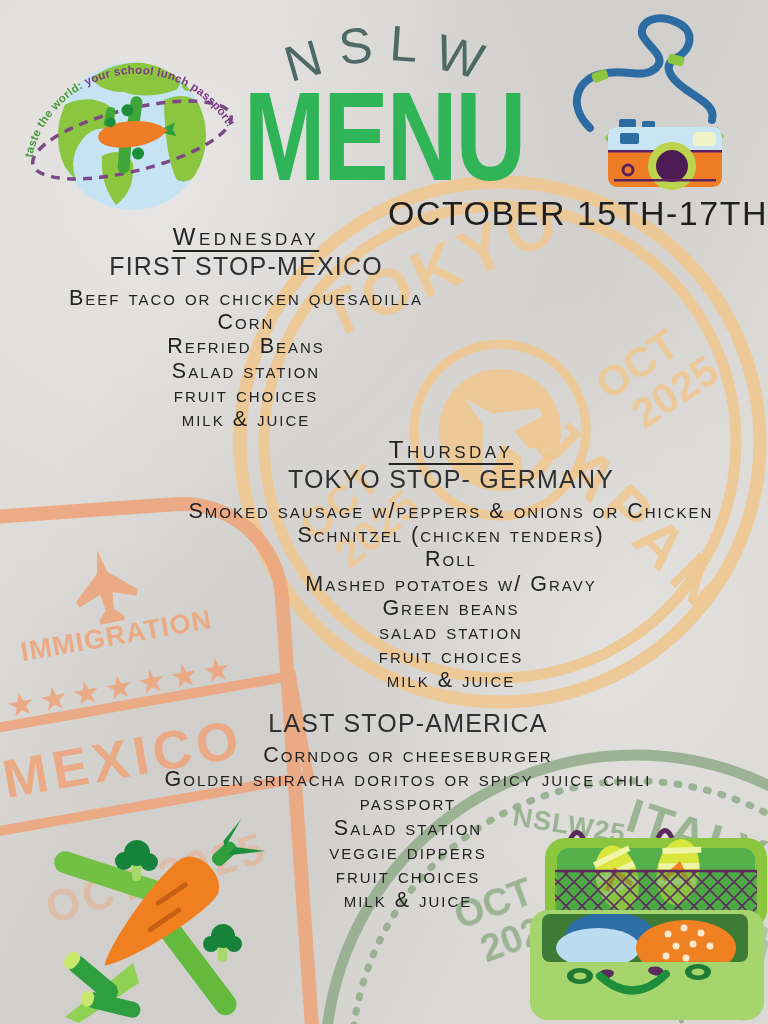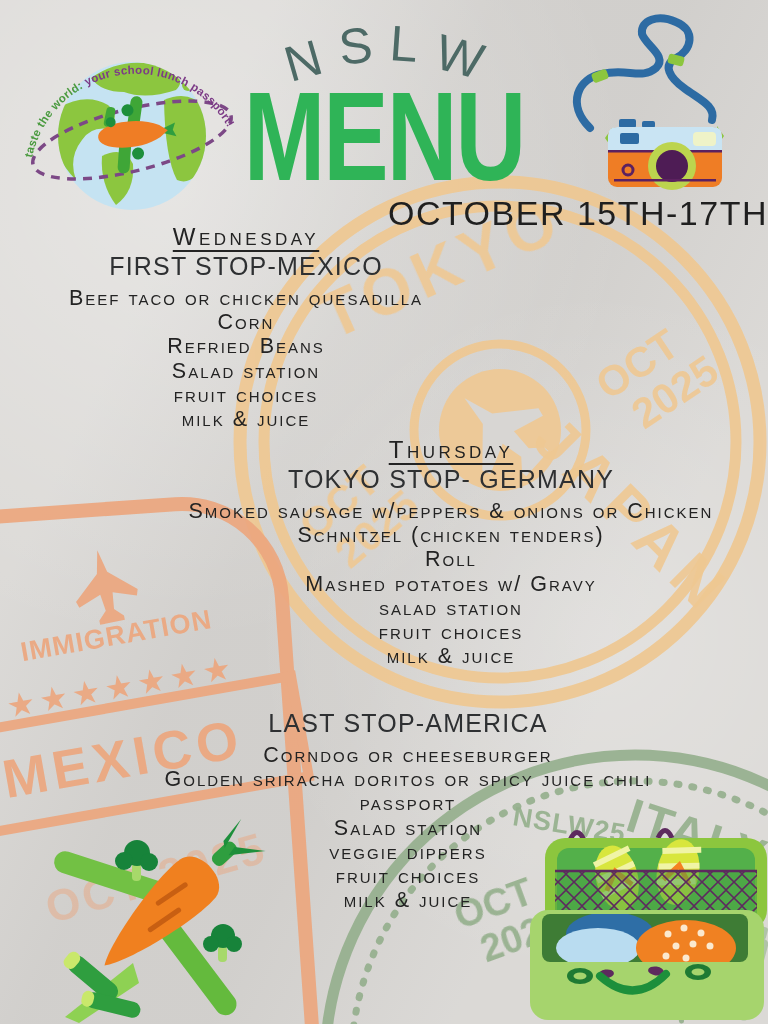--- a/index.html
+++ b/index.html
@@ -135,20 +135,21 @@
     <div class="item">milk &amp; juice</div>
   </section>
 
   <section class="day day-thu txt">
     <h2 class="day-name">Thursday</h2>
     <div class="stop">TOKYO STOP- GERMANY</div>
     <div class="item">Smoked sausage w/peppers &amp; onions or Chicken</div>
     <div class="item">Schnitzel (chicken tenders)</div>
     <div class="item">Roll</div>
     <div class="item">Mashed potatoes w/ Gravy</div>
+    <div class="item">Green beans</div>
     <div class="item">salad station</div>
     <div class="item">fruit choices</div>
     <div class="item">milk &amp; juice</div>
   </section>
 
   <section class="day day-fri txt">
     <div class="stop">LAST STOP-AMERICA</div>
     <div class="item">Corndog or cheeseburger</div>
     <div class="item">Golden sriracha doritos or spicy juice chili</div>
     <div class="item">passport</div>

